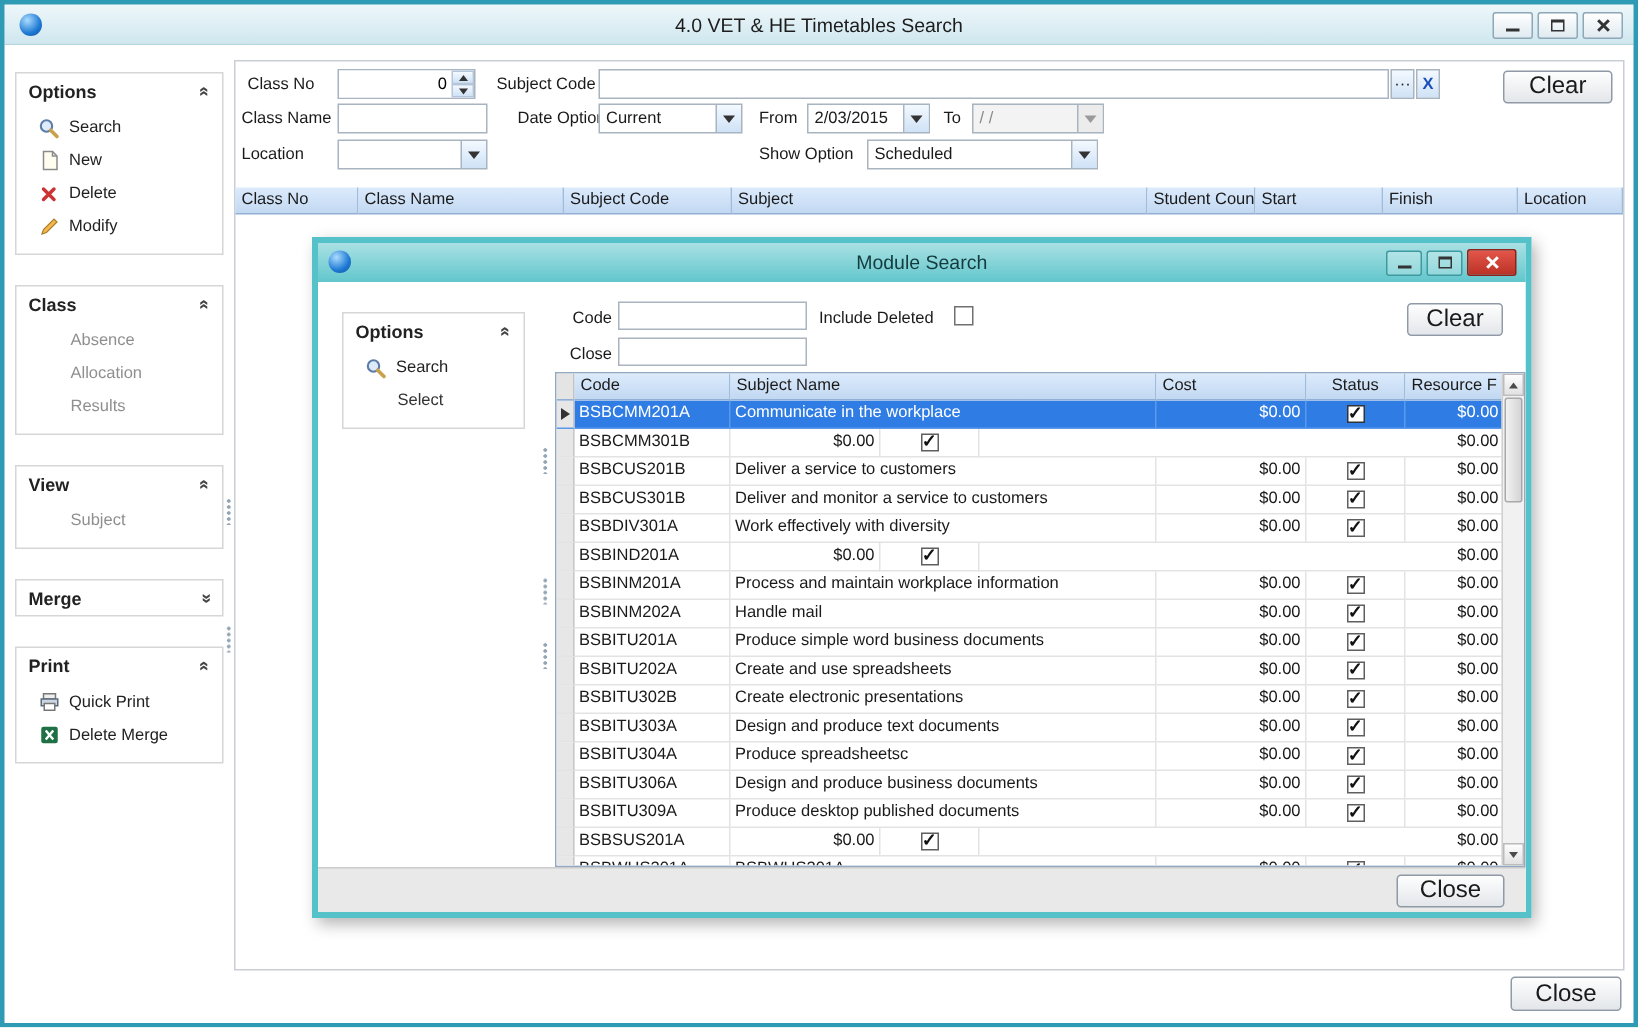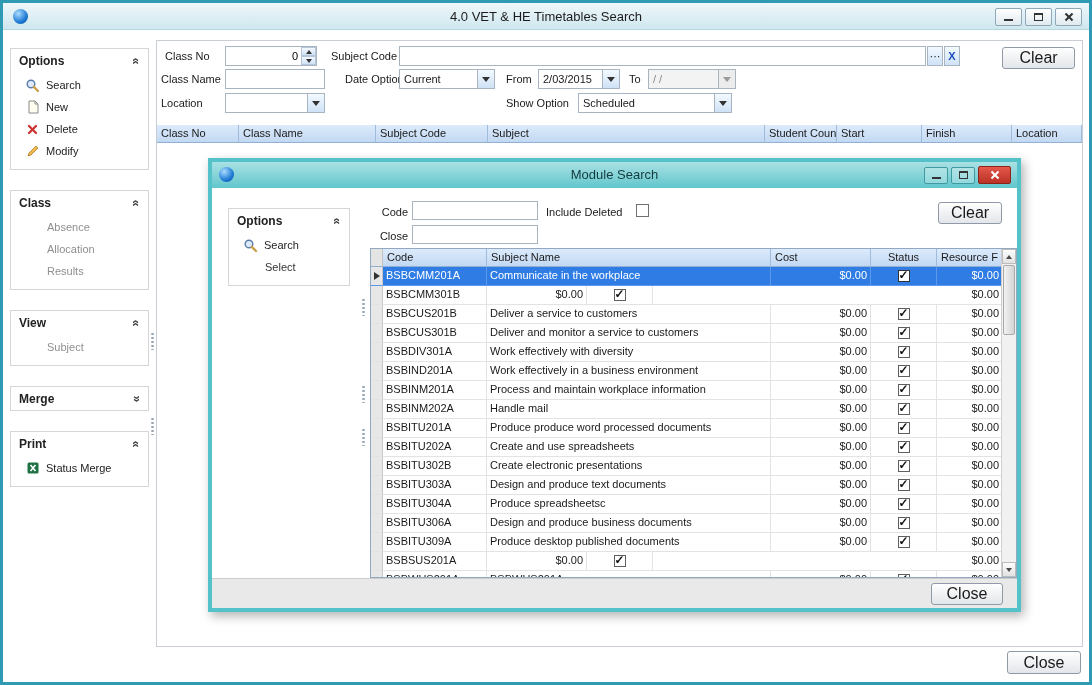--- a/index.html
+++ b/index.html
@@ -242,25 +242,35 @@
 
     <div class="section">
       <div class="section-header">
         <span>Print</span>
         <span class="chev up"></span>
       </div>
       <div class="section-items">
         <div class="item">
           <span class="ic">
               <svg width="14" height="14" viewBox="0 0 14 14">
+                <rect x="3" y="1.5" width="8" height="3.5" fill="#eee" stroke="#777"></rect>
+                <rect x="1.5" y="5" width="11" height="4.5" fill="#cdd6e0" stroke="#5a6b7c"></rect>
+                <rect x="3.5" y="8" width="7" height="4.5" fill="#fff" stroke="#777"></rect>
+              </svg>
+            </span>
+          <span>Quick Print</span>
+        </div>
+        <div class="item">
+          <span class="ic">
+              <svg width="14" height="14" viewBox="0 0 14 14">
                 <rect x="1.5" y="1.5" width="11" height="11" rx="1.5" fill="#1f7145"></rect>
                 <path d="M4.5 4l5 6M9.5 4l-5 6" stroke="#fff" stroke-width="1.6"></path>
               </svg>
             </span>
-          <span>Status Merge</span>
+          <span>Delete Merge</span>
         </div>
       </div>
     </div>
   </div>
 
   <div class="vgrip" style="left:149px; top:42px; height:560px;">
     <span class="dots" style="top:290px;"></span>
     <span class="dots" style="top:375px;"></span>
   </div>
 
@@ -438,21 +448,20 @@
               <span class="cell c-subj">Work effectively with diversity</span>
               <span class="cell c-cost">$0.00</span>
               <span class="cell c-status">
                 <span class="cb checked"></span>
               </span>
               <span class="cell c-res">$0.00</span>
             </div>
             <div class="drow">
               <span class="cell gutter"></span>
               <span class="cell c-code">BSBIND201A</span>
-              <span class="cell c-subj">Work effectively in a business environment</span>
               <span class="cell c-cost">$0.00</span>
               <span class="cell c-status">
                 <span class="cb checked"></span>
               </span>
               <span class="cell c-res">$0.00</span>
             </div>
             <div class="drow">
               <span class="cell gutter"></span>
               <span class="cell c-code">BSBINM201A</span>
               <span class="cell c-subj">Process and maintain workplace information</span>
@@ -468,21 +477,21 @@
               <span class="cell c-subj">Handle mail</span>
               <span class="cell c-cost">$0.00</span>
               <span class="cell c-status">
                 <span class="cb checked"></span>
               </span>
               <span class="cell c-res">$0.00</span>
             </div>
             <div class="drow">
               <span class="cell gutter"></span>
               <span class="cell c-code">BSBITU201A</span>
-              <span class="cell c-subj">Produce produce word processed documents</span>
+              <span class="cell c-subj">Produce simple word business documents</span>
               <span class="cell c-cost">$0.00</span>
               <span class="cell c-status">
                 <span class="cb checked"></span>
               </span>
               <span class="cell c-res">$0.00</span>
             </div>
             <div class="drow">
               <span class="cell gutter"></span>
               <span class="cell c-code">BSBITU202A</span>
               <span class="cell c-subj">Create and use spreadsheets</span>

